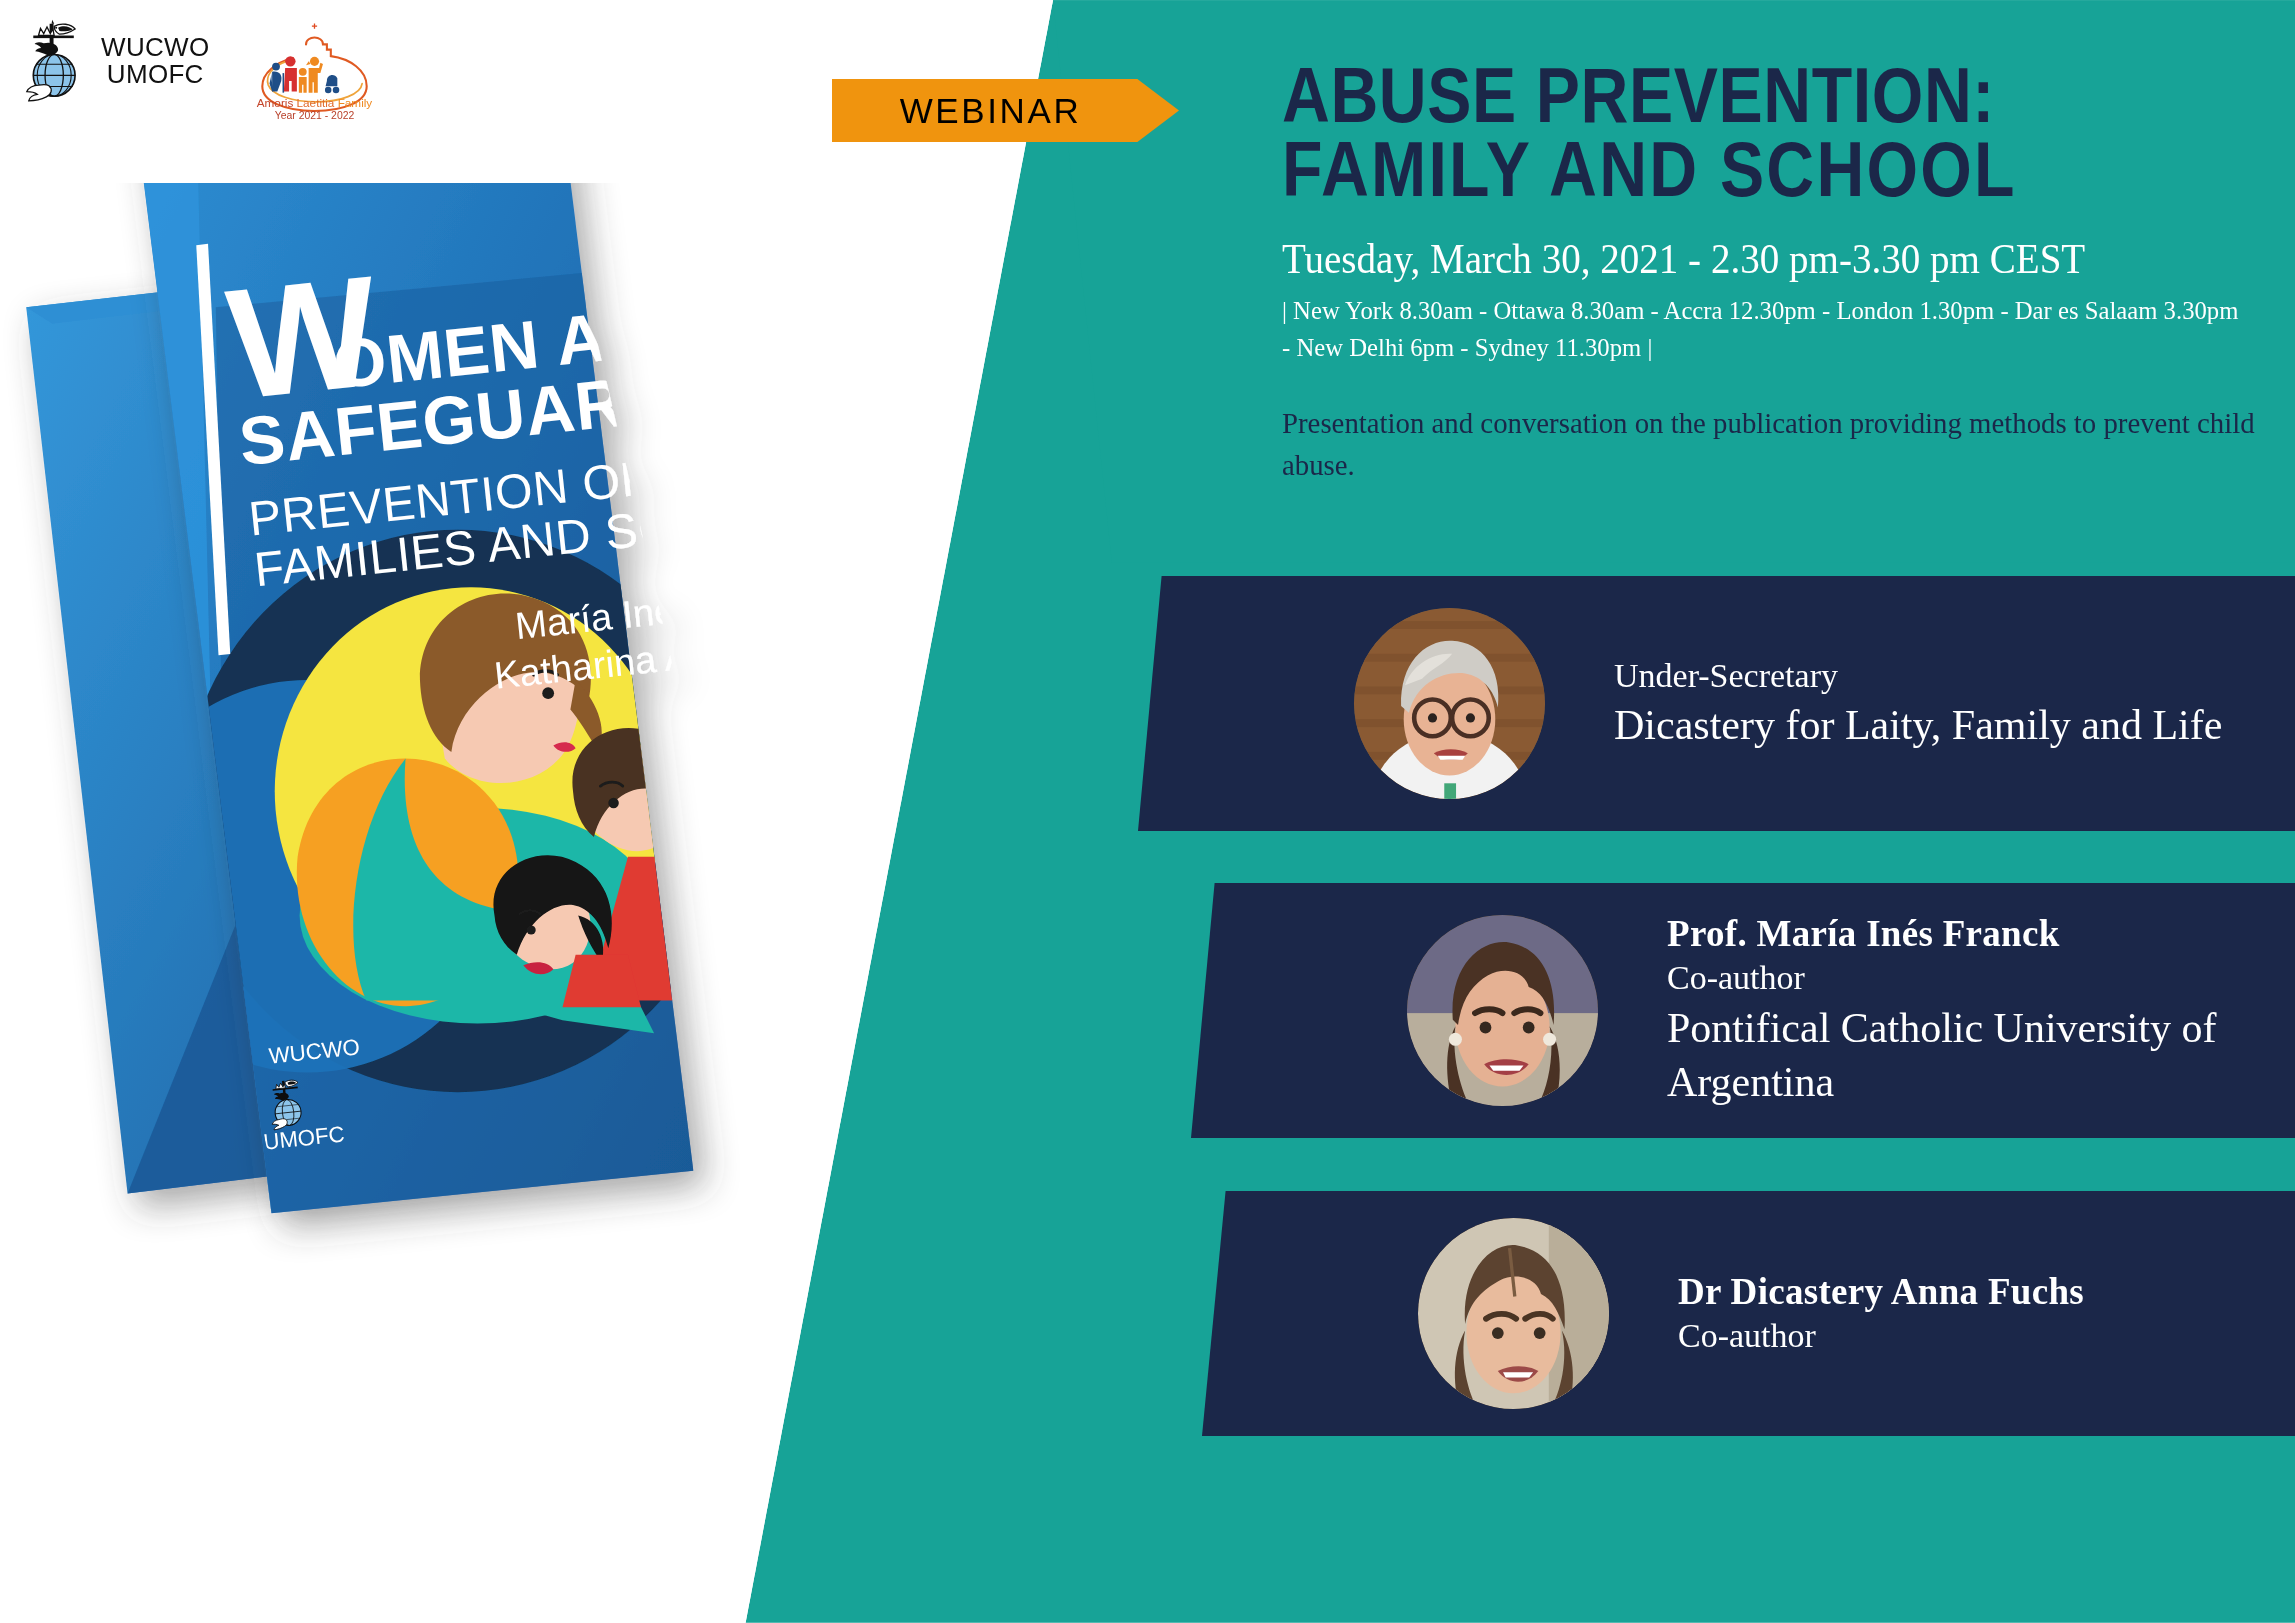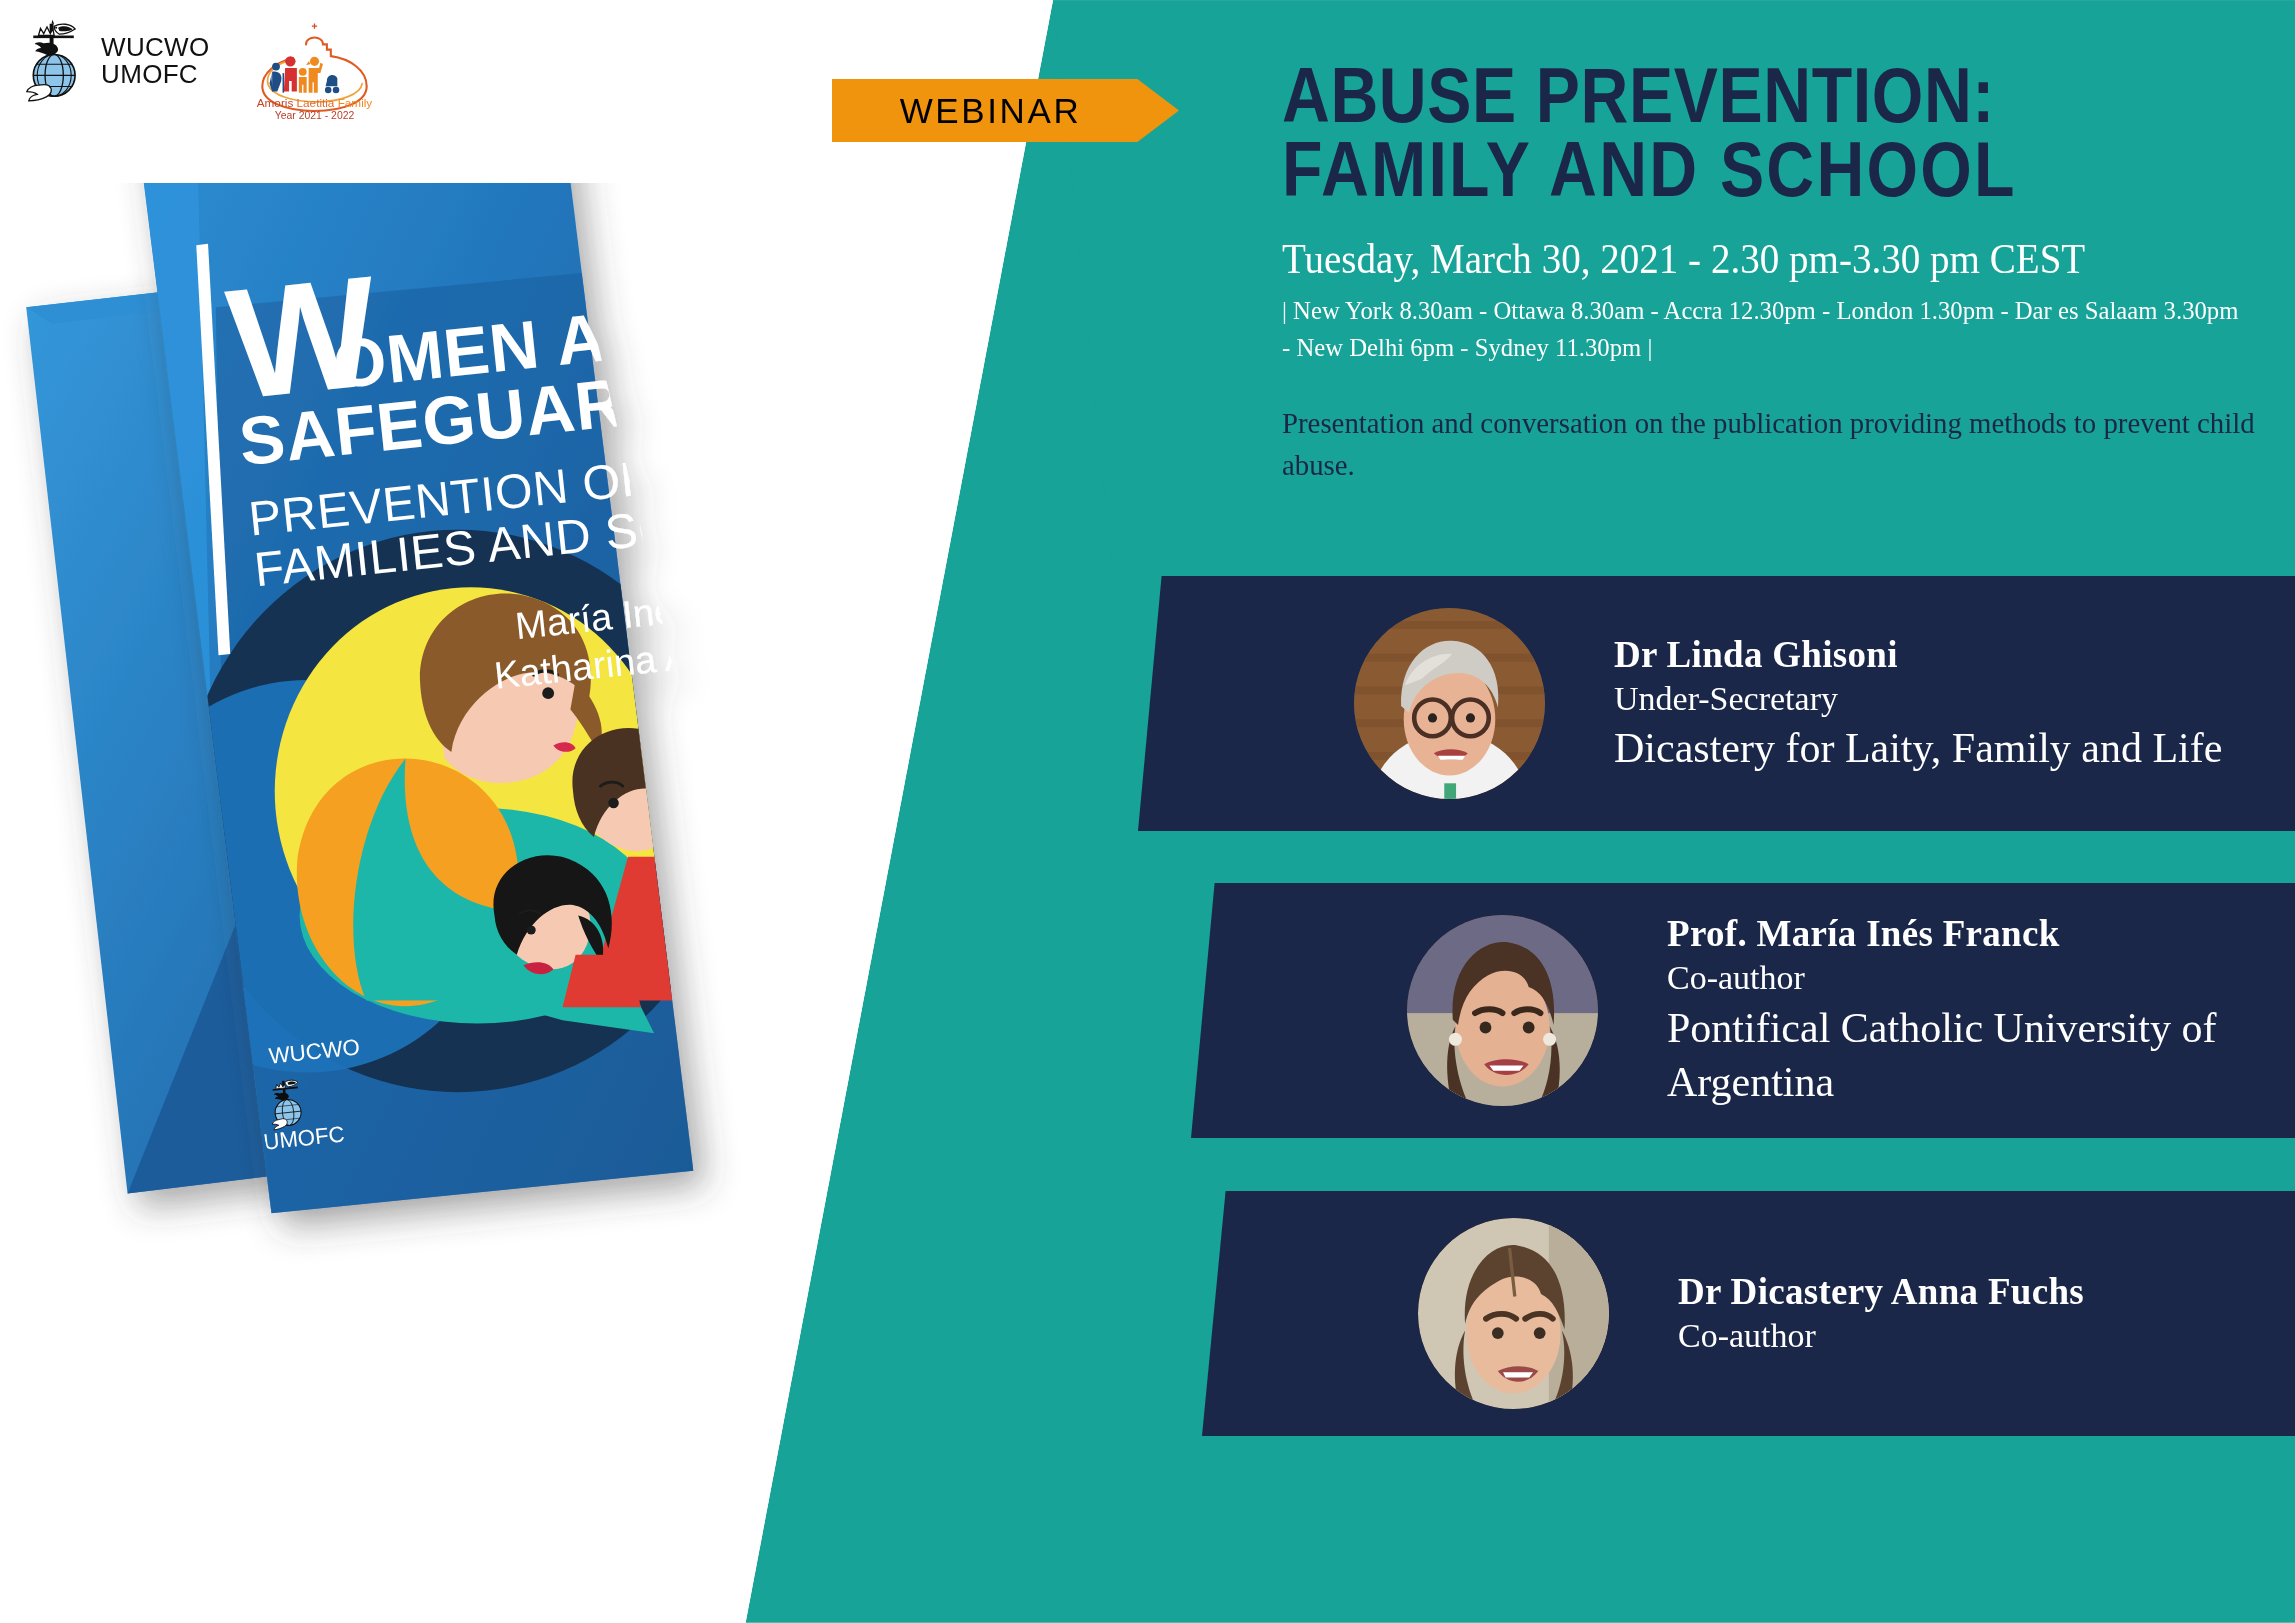--- a/index.html
+++ b/index.html
@@ -8,21 +8,21 @@
     background:#ffffff;
     font-family:"Liberation Sans", sans-serif;
     position:relative;
   }
 
   
   #poster { position:absolute; inset:0; width:2295px; height:1623px; overflow:hidden; background:#fff; }
   .bg-svg { position:absolute; left:0; top:0; width:2295px; height:1623px; }
 
   
-  .logo-bar { position:absolute; left:19.6px; top:11.8px; display:flex; align-items:flex-start; gap:37px; }
+  .logo-bar { position:absolute; left:19.6px; top:11.8px; display:flex; align-items:flex-start; gap:37px;text-align:center; }
   .wucwo-logo { display:flex; align-items:center; gap:10.5px; }
   .wucwo-mark { width:71px; height:98px; }
   .wucwo-text { display:flex; flex-direction:column; line-height:1.02; }
   .wucwo-text span { font-size:26px; color:#111; letter-spacing:0.3px; }
   .amoris-logo { width:137px; height:105px; margin-top:6.5px; }
 
   
   .books { position:absolute; left:0px; top:183px; width:1112px; height:1282px; }
   .books svg { position:absolute; left:0; top:0; }
 
@@ -318,21 +318,20 @@
           <line x1="148" y1="166" x2="150" y2="166" stroke="#4a2f24" stroke-width="7"></line>
           <circle cx="120" cy="168" r="7" fill="#2b2320"></circle>
           <circle cx="178" cy="168" r="7" fill="#2b2320"></circle>
           <path d="M122 222 C136 214 160 214 174 222 C162 236 136 236 122 222 Z" fill="#a8413f"></path>
           <path d="M128 226 H170 L166 232 H132 Z" fill="#fff"></path>
           <rect x="138" y="268" width="18" height="40" fill="#2f9e6a" opacity=".9"></rect>
         </g>
       </svg>
     </div>
     <div class="sp-info">
-      <div class="sp-name">Dr Linda Ghisoni</div>
       <div class="sp-role">Under-Secretary</div>
       <div class="sp-org">Dicastery for Laity, Family and Life</div>
     </div>
   </div>
 
   <div class="speaker" style="left:1191px; top:883px; width:1105px;
               clip-path:polygon(23.6px 0, 1105px 0, 1105px 255px, 0 255px);">
     <div class="sp-photo">
       <svg viewBox="0 0 292 292">
         <defs>

